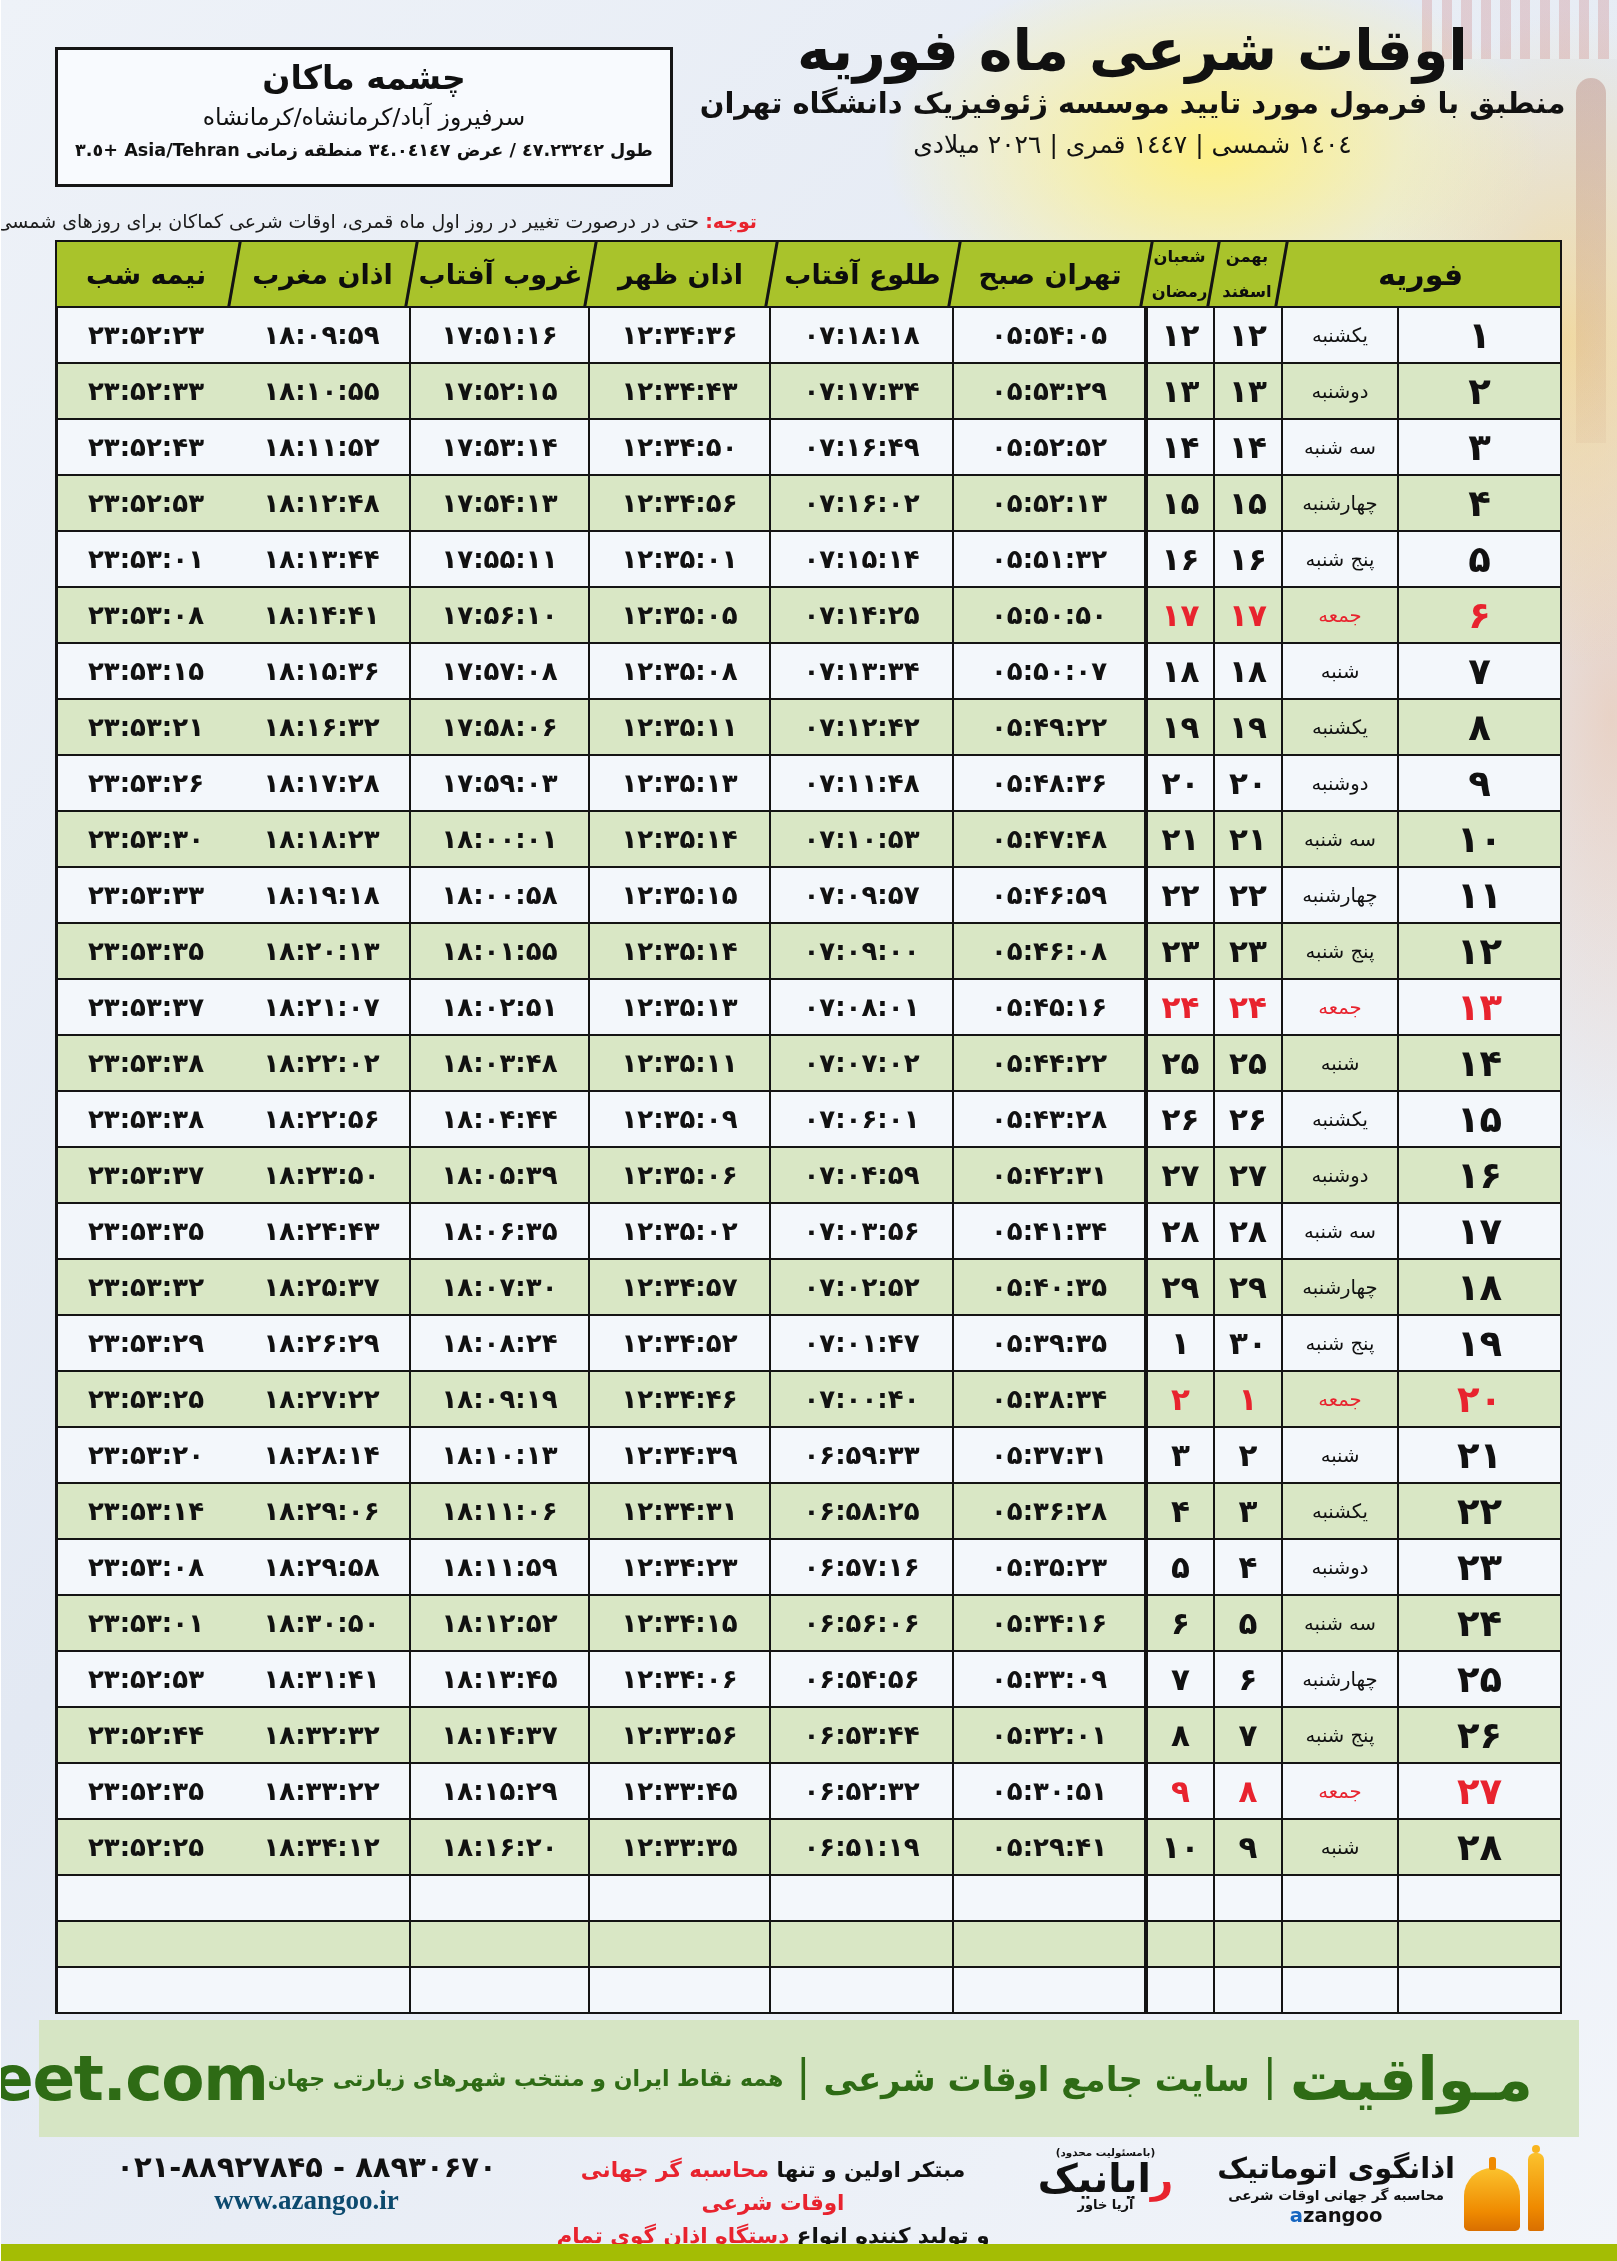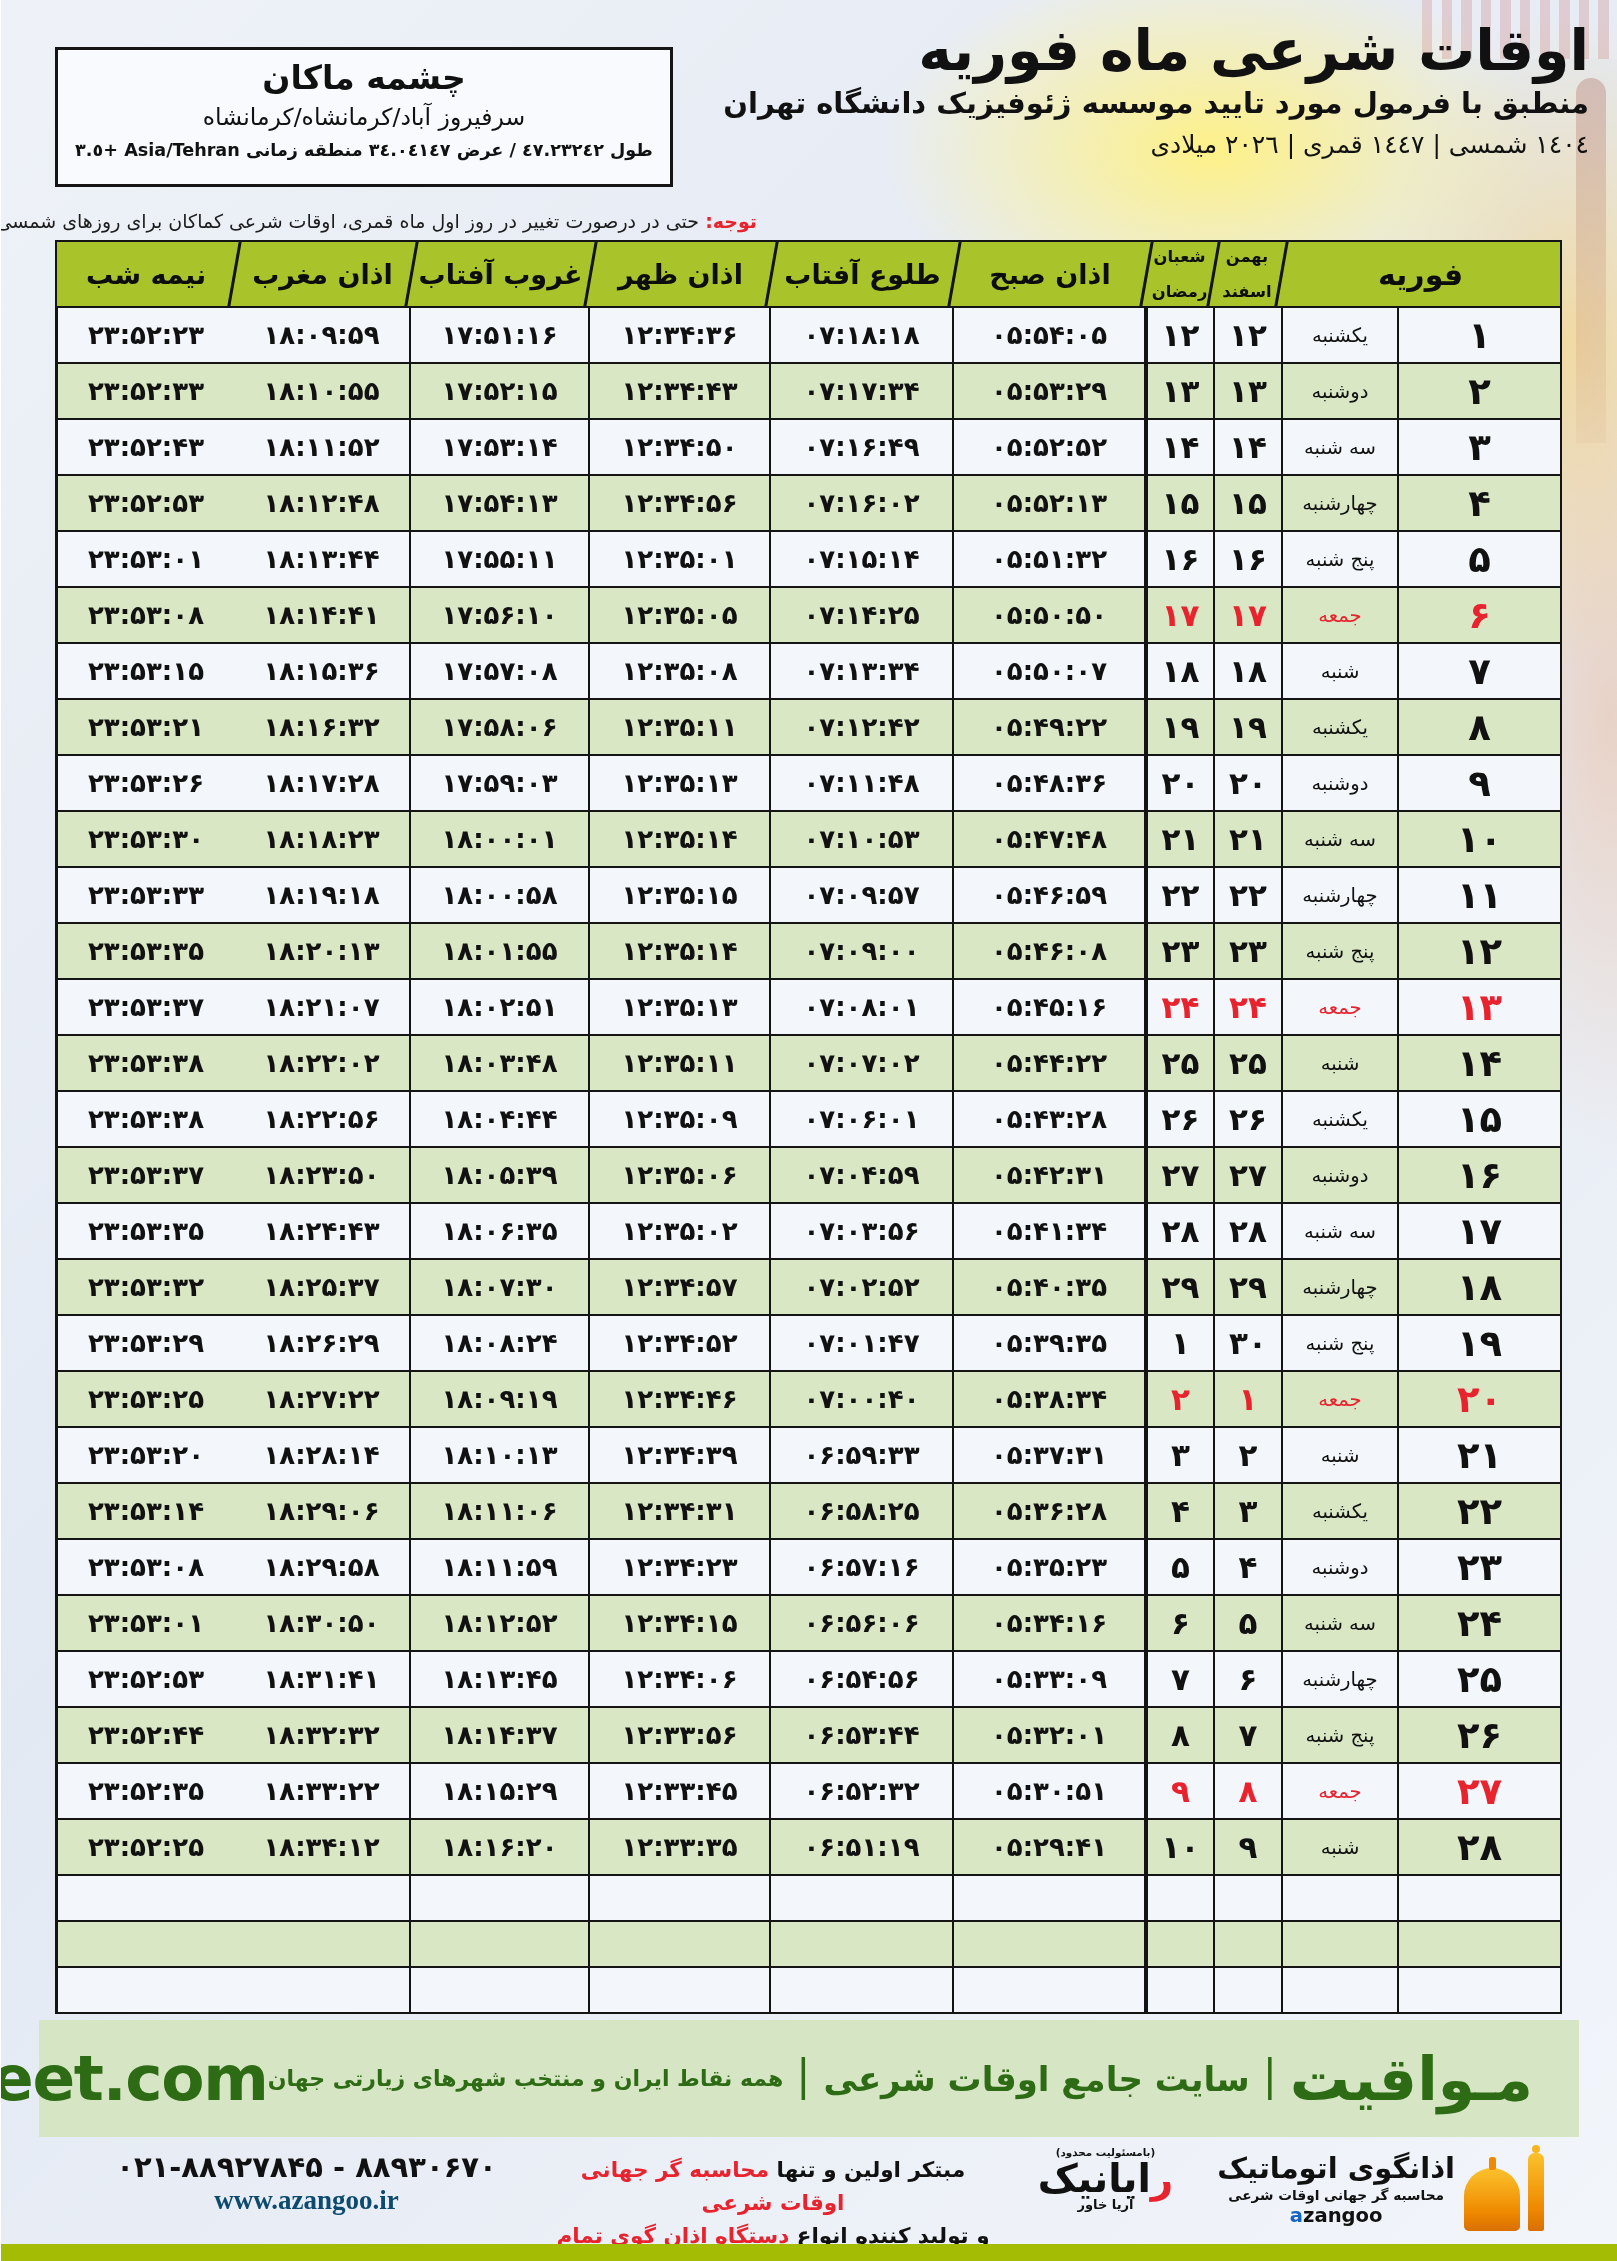--- a/index.html
+++ b/index.html
@@ -39,21 +39,21 @@
   
   .location-box{
     position:absolute;left:55px;top:47px;width:618px;height:140px;
     border:3.3px solid #151515;background:rgba(248,251,254,.92);
     text-align:center;padding-top:7.8px;
   }
   .location-name{font-size:33px;font-weight:700;}
   .location-region{font-size:23.5px;margin-top:6.5px;}
   .location-coords{font-size:17.6px;font-weight:700;margin-top:9px;}
 
-  .title-block{position:absolute;top:17px;right:29px;width:913px;text-align:right;}
+  .title-block{position:absolute;top:17px;right:29px;width:913px;text-align:center;}
   .title-main{font-size:57px;font-weight:700;letter-spacing:-0.7px;}
   .title-sub{font-size:29px;font-weight:700;margin-top:2.6px;}
   .title-dates{font-size:25px;margin-top:10.4px;}
 
   .notice{position:absolute;left:49px;top:210px;width:708px;font-size:19px;text-align:right;white-space:nowrap;}
   .notice-label{color:var(--red);font-weight:700;}
   .notice-text{color:#1c1c1c;}
 
   
   .ptable{
@@ -182,21 +182,21 @@
   <div class="thead">
     <div class="th th-feb">فوریه</div>
     <div class="th th-stack">
       <span>بهمن</span>
       <span>اسفند</span>
     </div>
     <div class="th th-stack">
       <span>شعبان</span>
       <span>رمضان</span>
     </div>
-    <div class="th">اذان صبح</div>
+    <div class="th">تهران صبح</div>
     <div class="th">طلوع آفتاب</div>
     <div class="th">اذان ظهر</div>
     <div class="th">غروب آفتاب</div>
     <div class="th">اذان مغرب</div>
     <div class="th">نیمه شب</div>
   </div>
   <div class="tbody">
       <div class="trow light">
         <div class="td cell-february-day">۱</div>
         <div class="td cell-weekday">یکشنبه</div>

